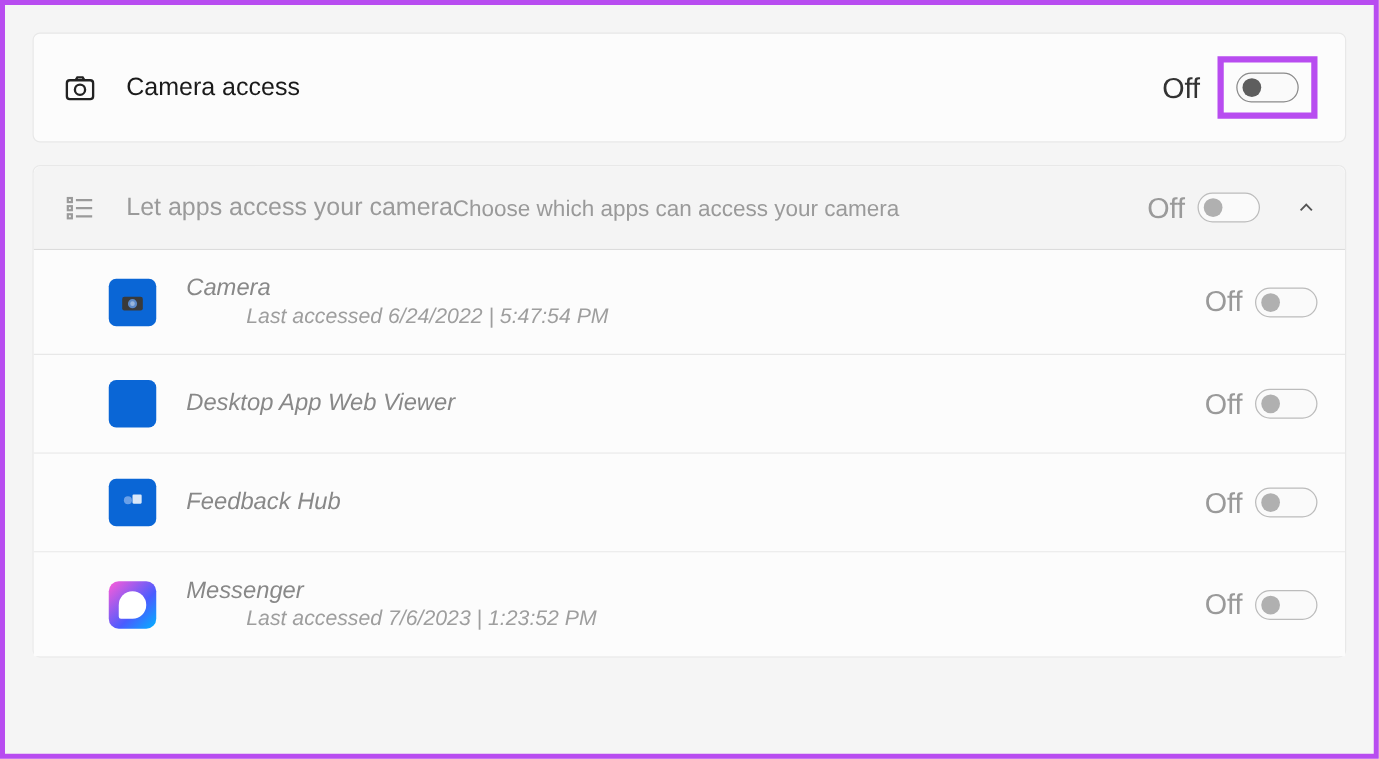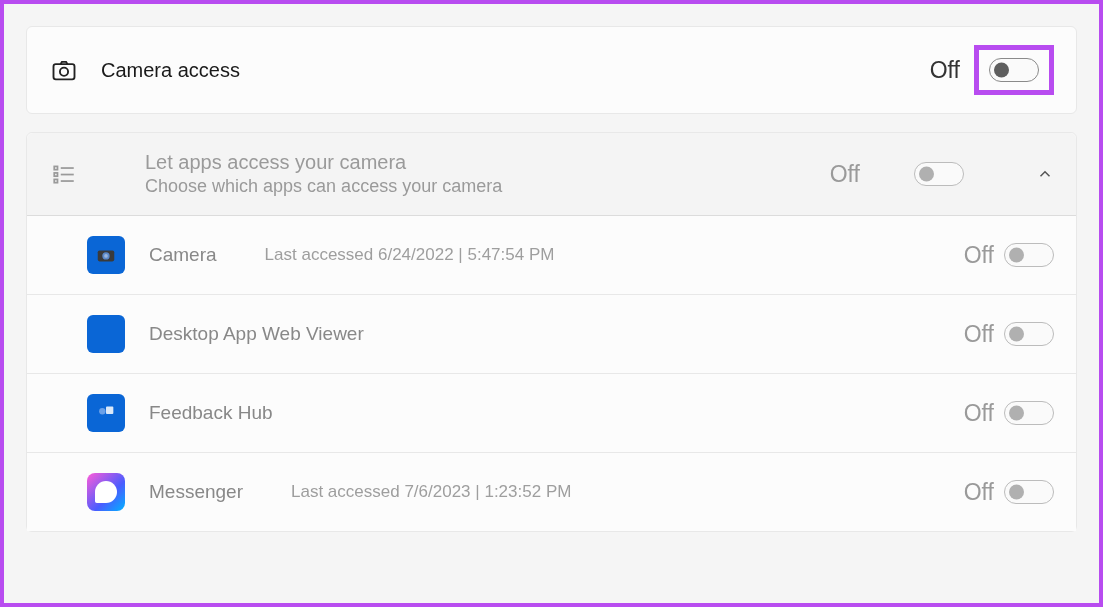--- a/index.html
+++ b/index.html
@@ -25,21 +25,20 @@
     .icon-slot {
       width: 30px;
       height: 30px;
       display: flex;
       align-items: center;
       justify-content: center;
       flex-shrink: 0;
     }
     .text-col {
       display: flex;
-      flex-direction: column;
       margin-left: 22px;
       flex-grow: 1;
     }
     .title {
       font-size: 20px;
       color: #1a1a1a;
     }
     .subtitle {
       font-size: 18px;
       color: #5a5a5a;
@@ -91,21 +90,20 @@
       margin-top: 18px;
     }
     .group-header {
       display: flex;
       align-items: center;
       padding: 18px 22px 18px 22px;
       background: #f4f4f4;
       border-bottom: 1px solid #dcdcdc;
       border-top-left-radius: 6px;
       border-top-right-radius: 6px;
-      gap: 44px;
     }
     .chevron {
       margin-left: 28px;
       width: 18px;
       height: 18px;
     }
     .app-row {
       display: flex;
       align-items: center;
       padding: 20px 22px 20px 60px;
@@ -120,23 +118,24 @@
       height: 38px;
       border-radius: 6px;
       flex-shrink: 0;
       background: #0a66d6;
       display: flex;
       align-items: center;
       justify-content: center;
     }
     .app-text {
       display: flex;
-      flex-direction: row;
+      flex-direction: column;
       margin-left: 24px;
       flex-grow: 1;
+      font-style: italic;
     }
     .app-name {
       font-size: 19px;
       color: #888;
     }
     .app-sub {
       font-size: 17px;
       color: #9e9e9e;
       margin-top: 1px;
       margin-left: 48px;

